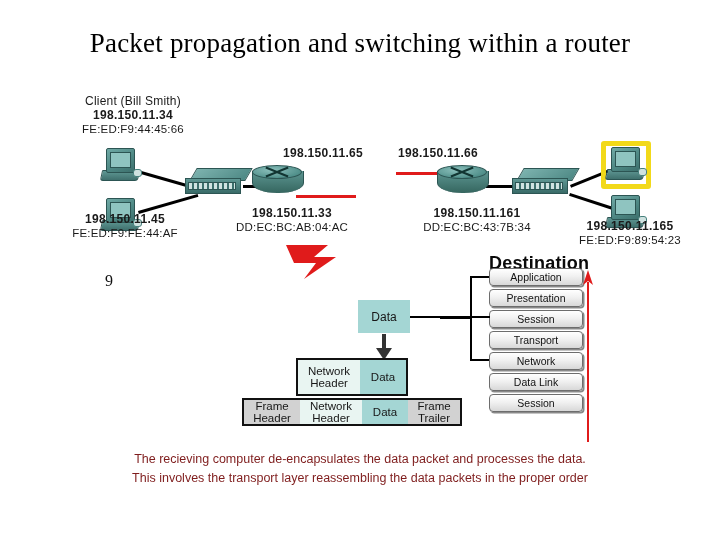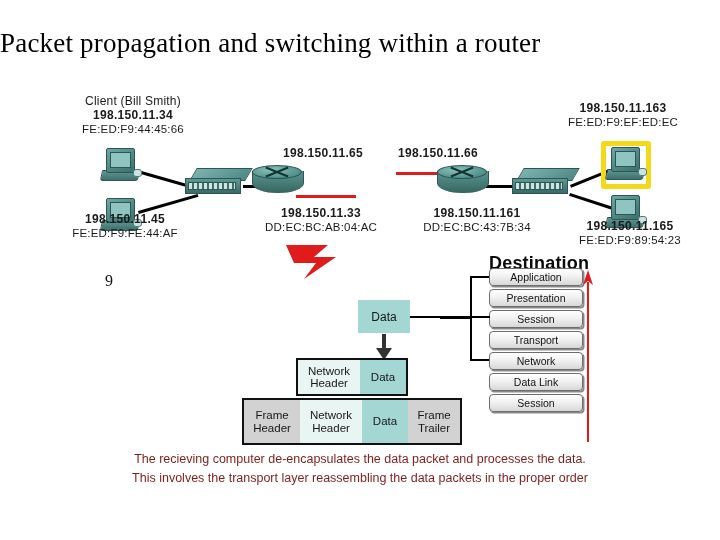--- a/index.html
+++ b/index.html
@@ -14,21 +14,21 @@
     overflow: hidden;
     font-family: "Liberation Sans", sans-serif;
   }
 
   
   #slide-title {
     position: absolute;
     left: 0;
     top: 28px;
     width: 720px;
-    text-align: left;
+    text-align: center;
     font-family: "Liberation Serif", serif;
     font-size: 27px;
     color: #000000;
     letter-spacing: 0.2px;
     white-space: nowrap;
   }
 
   
   #slide-number {
     position: absolute;
@@ -322,21 +322,21 @@
     height: 38px;
     background: #e9f5f2;
   }
   #net-box .c-head { width: 62px; }
   #net-box .c-data { width: 46px; }
 
   #frame-box {
     left: 242px;
     top: 398px;
     width: 220px;
-    height: 47px;
+    height: 28px;
     background: #d2d2d2;
   }
   #frame-box .c-fh { width: 56px; }
   #frame-box .c-nh { width: 62px; }
   #frame-box .c-dt { width: 46px; }
   #frame-box .c-ft { width: 52px; }
 
   
   #caption {
     position: absolute;
@@ -430,42 +430,38 @@
     <div class="cap">Client (Bill Smith)</div>
     <div class="ip">198.150.11.34</div>
     <div class="mac">FE:ED:F9:44:45:66</div>
   </div>
 
   <div class="lbl ctr" style="left:125px; top:128px;">
     <div class="ip">198.150.11.45</div>
     <div class="mac">FE:ED:F9:FE:44:AF</div>
   </div>
 
-  <div class="lbl ctr" style="left:292px; top:122px;margin-left:29px;">
+  <div class="lbl ctr" style="left:292px; top:122px;">
     <div class="ip">198.150.11.33</div>
     <div class="mac">DD:EC:BC:AB:04:AC</div>
   </div>
 
   <div class="lbl ctr" style="left:323px; top:62px;">
     <div class="ip">198.150.11.65</div>
   </div>
 
   <div class="lbl ctr" style="left:438px; top:62px;">
     <div class="ip">198.150.11.66</div>
   </div>
 
   <div class="lbl ctr" style="left:477px; top:122px;">
     <div class="ip">198.150.11.161</div>
     <div class="mac">DD:EC:BC:43:7B:34</div>
   </div>
 
-  <div class="lbl ctr" style="left:623px; top:17px;">
-    <div class="ip">198.150.11.163</div>
-    <div class="mac">FE:ED:F9:EF:ED:EC</div>
-  </div>
 
   <div class="lbl ctr" style="left:630px; top:135px;">
     <div class="ip">198.150.11.165</div>
     <div class="mac">FE:ED:F9:89:54:23</div>
   </div>
 </div>
 
 <div id="osi-title">Destination</div>
 
 <div id="bracket-stem"></div>

